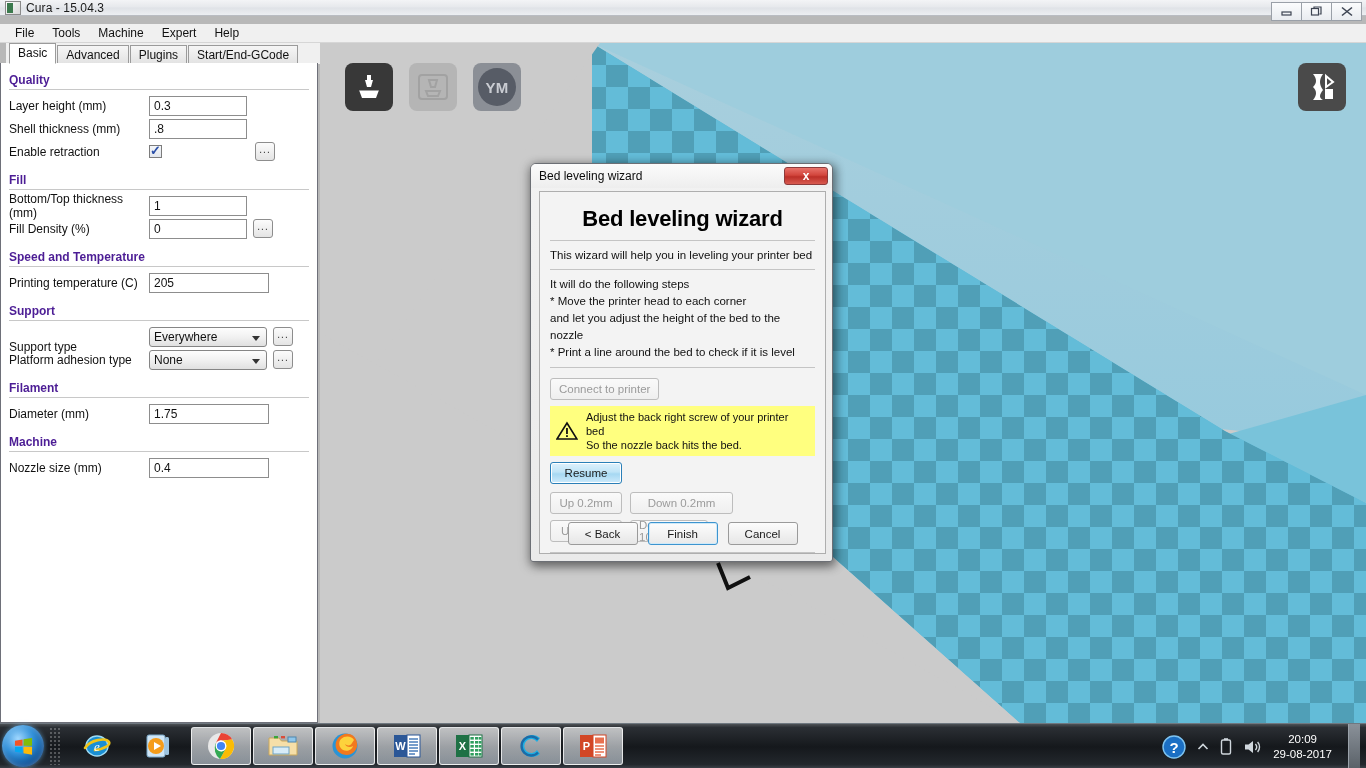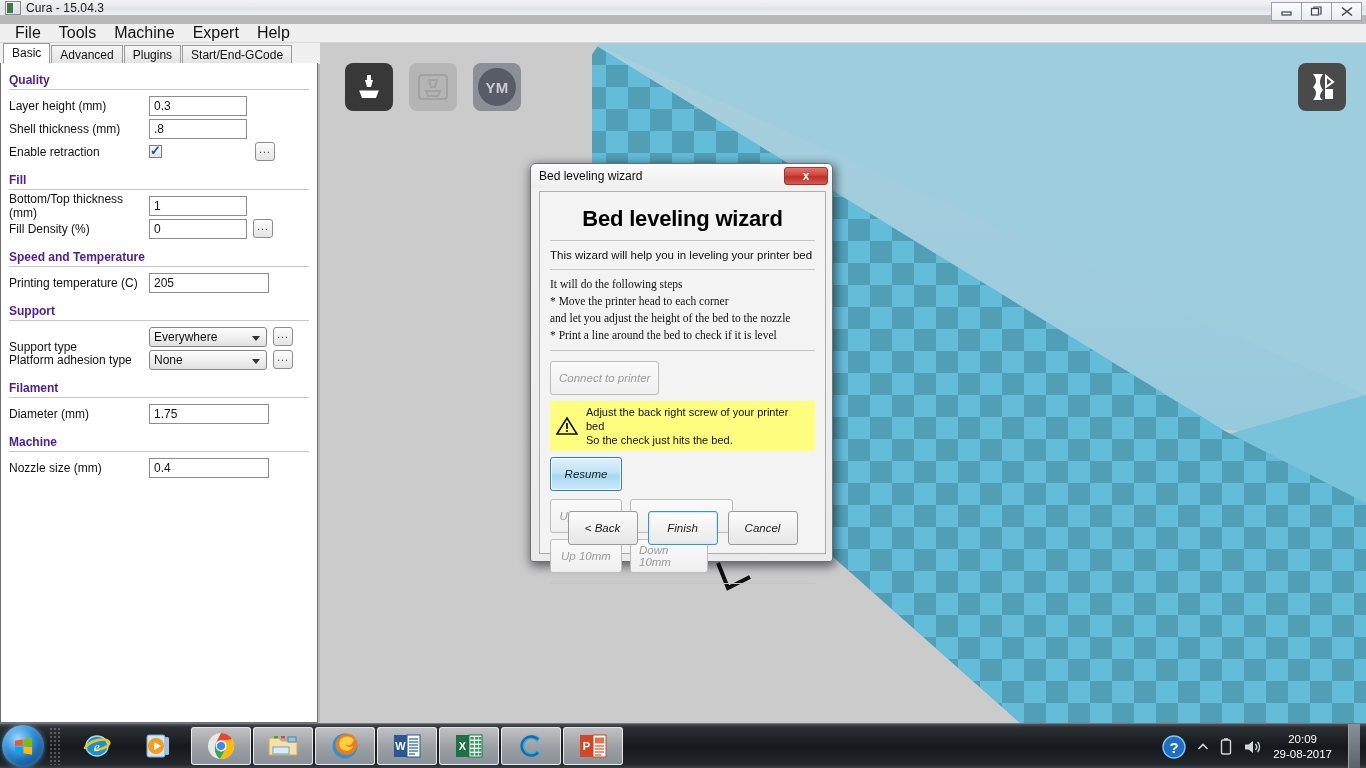--- a/index.html
+++ b/index.html
@@ -36,25 +36,25 @@
     color: #3d4452; font-size: 11px;
   }
   .winbtn svg { display:block; }
 
   
   .menubar {
     position: absolute; left: 0; top: 24px; width: 1366px; height: 19px;
     background: #f0f0f0; border-bottom: 1px solid #d6d6d6;
     display: flex; align-items: center; padding-left: 6px;
   }
-  .menuitem { font-size: 16px; color: #111; padding: 10px 9px; }
+  .menuitem { font-size: 12px; color: #111; padding: 10px 9px; }
 
   
   .tabstrip {
-    position: absolute; left: 0; top: 43px; width: 320px; height: 21px;
+    position: absolute; left: 6px; top: 43px; width: 320px; height: 21px;
     background: #f0f0f0; display: flex; align-items: flex-end; padding-left: 3px;
   }
   .tab {
     font-size: 12px; color: #111; padding: 2px 8px 3px 8px;
     border: 1px solid #9b9b9b; border-bottom: none;
     background: linear-gradient(to bottom,#f6f6f6,#e2e2e2);
     margin-right: 1px; height: 19px; line-height: 15px;
   }
   .tab.active {
     background: #ffffff; height: 21px; position: relative; z-index: 3;
@@ -159,29 +159,28 @@
     position: absolute; left: 8px; top: 27px; width: 287px; height: 363px;
     background: #f3f3f3; border: 1px solid #aeaeae;
     padding: 8px 10px;
   }
   .dlg-h1 {
     font-size: 22px; font-weight: bold; color: #000; text-align: center;
     margin: 6px 0 8px 0; letter-spacing: -.2px;
   }
   .dlg-rule { height: 1px; background: #c4c4c4; margin: 6px 0; }
   .dlg-p { font-size: 11.5px; color: #111; line-height: 16px; }
-  .dlg-steps { margin-top: 4px; font-family: Liberation Serif, serif; }
+  .dlg-steps { margin-top: 4px; }
   .dlg-steps div { font-size: 11.5px; color: #111; line-height: 17px; }
   .btn {
     border: 1px solid #9a9a9a; border-radius: 3px;
     background: linear-gradient(to bottom,#fcfcfc,#e6e6e6);
     font-size: 11.5px; color: #1a1a1a; height: 22px;
     display: inline-flex; align-items: center; justify-content: center;
-    padding: 16px 8px;
-    font-style: italic;
+    padding: 4px 8px;
   }
   .btn.disabled { color: #9b9b9b; border-color: #bdbdbd;
     background: linear-gradient(to bottom,#fafafa,#efefef); }
   .btn.primary {
     border: 1px solid #2a7fb8; border-radius: 3px;
     background: linear-gradient(to bottom,#dff1fc 0%,#bfe4f7 45%,#a6d8f2 55%,#cdeafb 100%);
     box-shadow: inset 0 0 0 1px #ffffff;
   }
   .btn.default {
     border: 1px solid #3d94cf;
@@ -427,21 +426,21 @@
       <div class="btn disabled" style="margin:4px 0 2px 0;">Connect to printer</div>
 
       <div class="warnbox">
         <svg width="22" height="20" viewBox="0 0 22 20">
           <path d="M11 2 L21 18 H1 Z" fill="none" stroke="#111" stroke-width="1.6"></path>
           <rect x="10.1" y="7" width="1.8" height="6" fill="#111"></rect>
           <rect x="10.1" y="14.2" width="1.8" height="1.8" fill="#111"></rect>
         </svg>
         <div class="warn-text">
           <div>Adjust the back right screw of your printer bed</div>
-          <div>So the check just hits the bed.</div>
+          <div>So the nozzle back hits the bed.</div>
         </div>
       </div>
 
       <div class="btn primary" style="width:72px;margin-bottom:8px;">Resume</div>
 
       <div class="btnrow">
         <div class="btn disabled" style="width:72px;">Up 0.2mm</div>
         <div class="btn disabled" style="width:103px;">Down 0.2mm</div>
       </div>
       <div class="btnrow">

